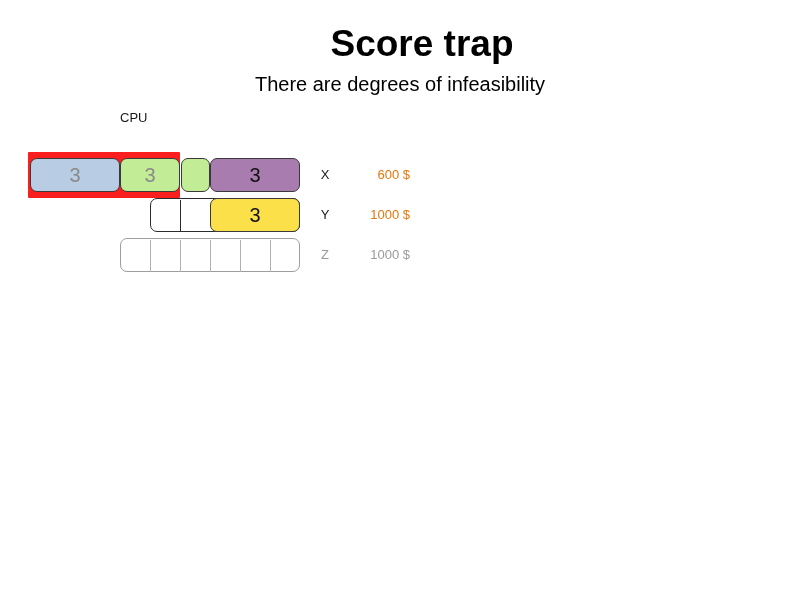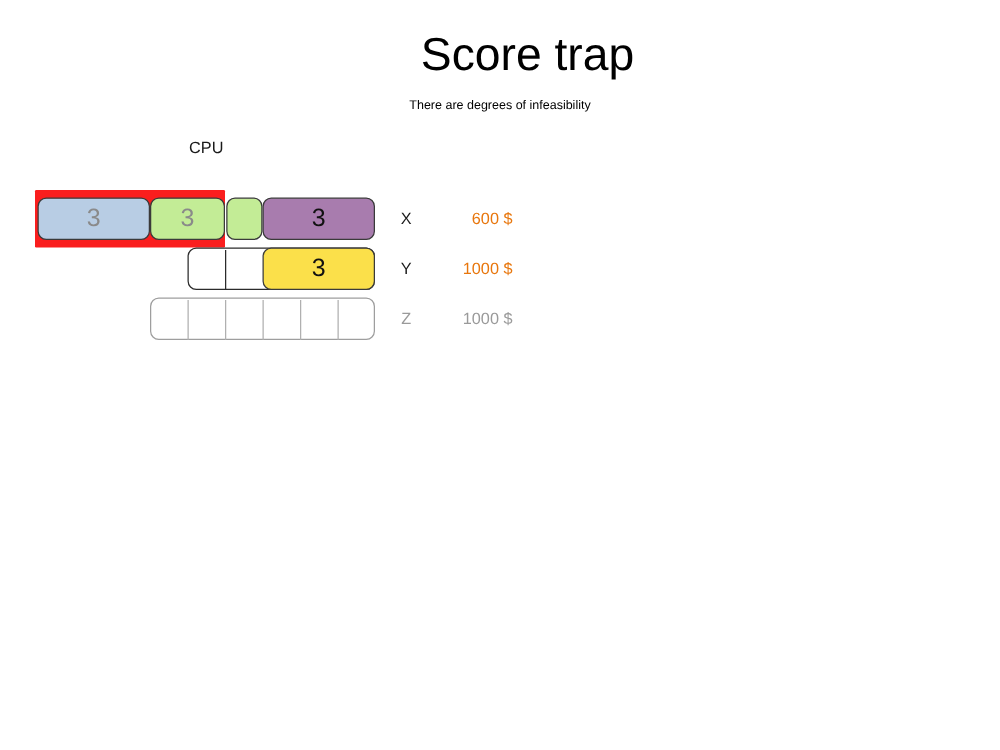--- a/index.html
+++ b/index.html
@@ -20,42 +20,41 @@
     position: absolute;
     left: 0;
     top: 0;
     width: 800px;
     text-align: center;
   }
   #page-title {
     margin: 0;
     padding-top: 22px;
     font-size: 37px;
-    font-weight: normal;
+    font-weight: bold;
     color: #000000;
     line-height: 44px;
     letter-spacing: 0px;
     padding-left: 44px;
   }
   #page-subtitle {
     margin: 0;
     padding-top: 9px;
-    font-size: 10px;
+    font-size: 20px;
     font-weight: normal;
     color: #000000;
     line-height: 19px;
   }
 
   
   #resource-header {
     position: absolute;
     left: 120px;
     top: 110px;
     width: 90px;
-    text-align: center;
     font-size: 13px;
     color: #1a1a1a;
   }
 
   
   #chart {
     position: absolute;
     left: 0;
     top: 0;
     width: 800px;

